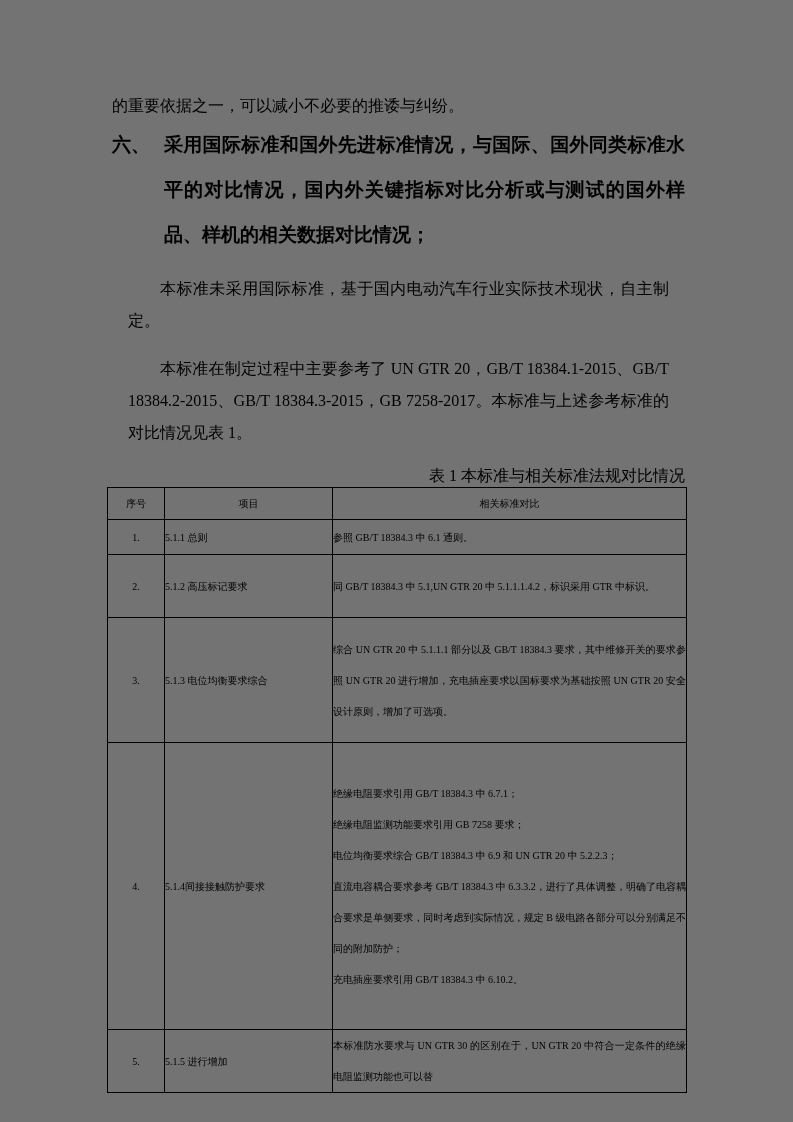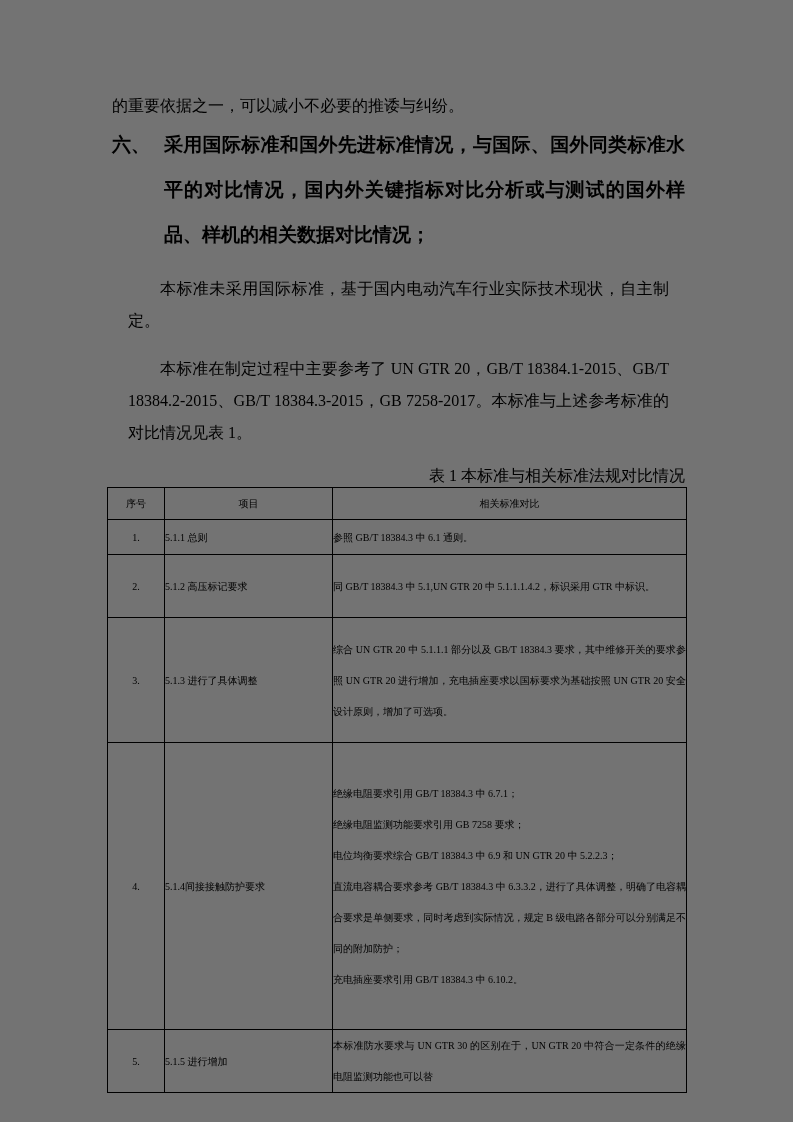--- a/index.html
+++ b/index.html
@@ -127,21 +127,21 @@
           <td class="cell-item">5.1.1 总则</td>
           <td class="cell-comparison">参照 GB/T 18384.3 中 6.1 通则。</td>
         </tr>
         <tr class="r2">
           <td class="cell-no">2.</td>
           <td class="cell-item">5.1.2 高压标记要求</td>
           <td class="cell-comparison">同 GB/T 18384.3 中 5.1,UN GTR 20 中 5.1.1.1.4.2，标识采用 GTR 中标识。</td>
         </tr>
         <tr class="r3">
           <td class="cell-no">3.</td>
-          <td class="cell-item">5.1.3 进行了具体调整</td>
+          <td class="cell-item">5.1.3 电位均衡要求综合</td>
           <td class="cell-comparison">综合 UN GTR 20 中 5.1.1.1 部分以及 GB/T 18384.3 要求，其中维修开关的要求参照 UN GTR 20 进行增加，充电插座要求以国标要求为基础按照 UN GTR 20 安全设计原则，增加了可选项。</td>
         </tr>
         <tr class="r4">
           <td class="cell-no">4.</td>
           <td class="cell-item">5.1.4间接接触防护要求</td>
           <td class="cell-comparison">绝缘电阻要求引用 GB/T 18384.3 中 6.7.1；
 绝缘电阻监测功能要求引用 GB 7258 要求；
 电位均衡要求综合 GB/T 18384.3 中 6.9 和 UN GTR 20 中 5.2.2.3；
 直流电容耦合要求参考 GB/T 18384.3 中 6.3.3.2，进行了具体调整，明确了电容耦合要求是单侧要求，同时考虑到实际情况，规定 B 级电路各部分可以分别满足不同的附加防护；
 充电插座要求引用 GB/T 18384.3 中 6.10.2。</td>

